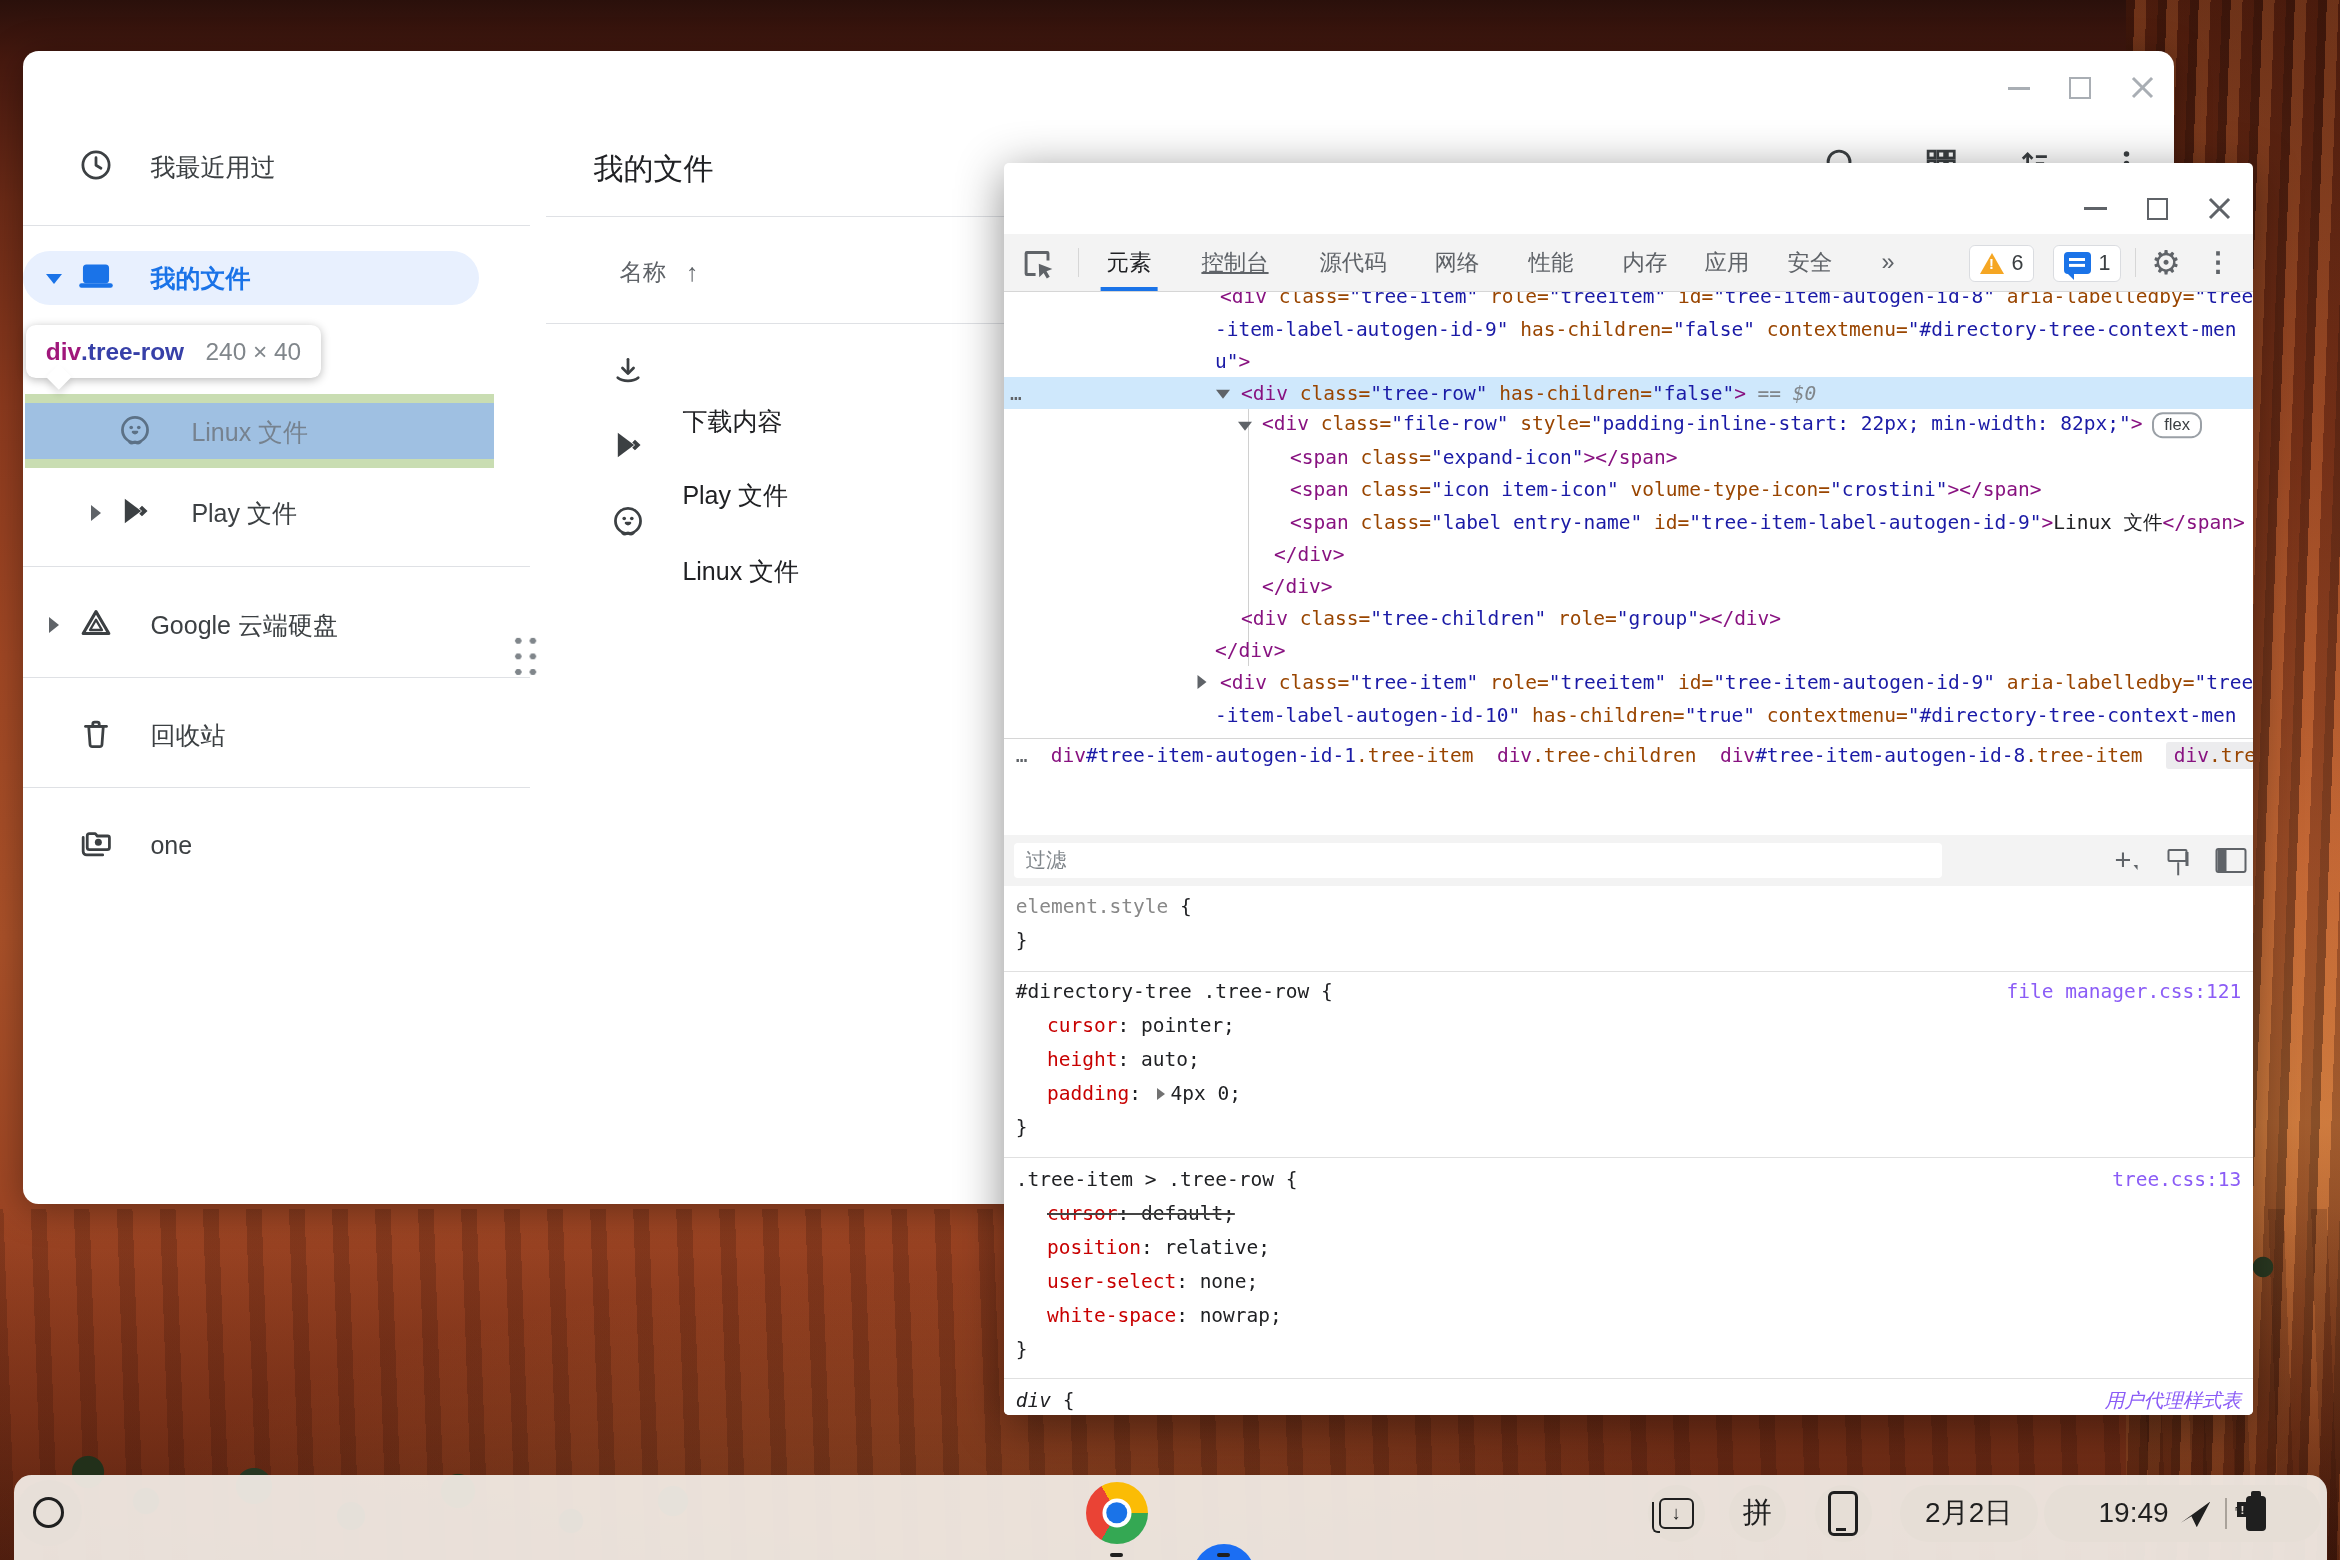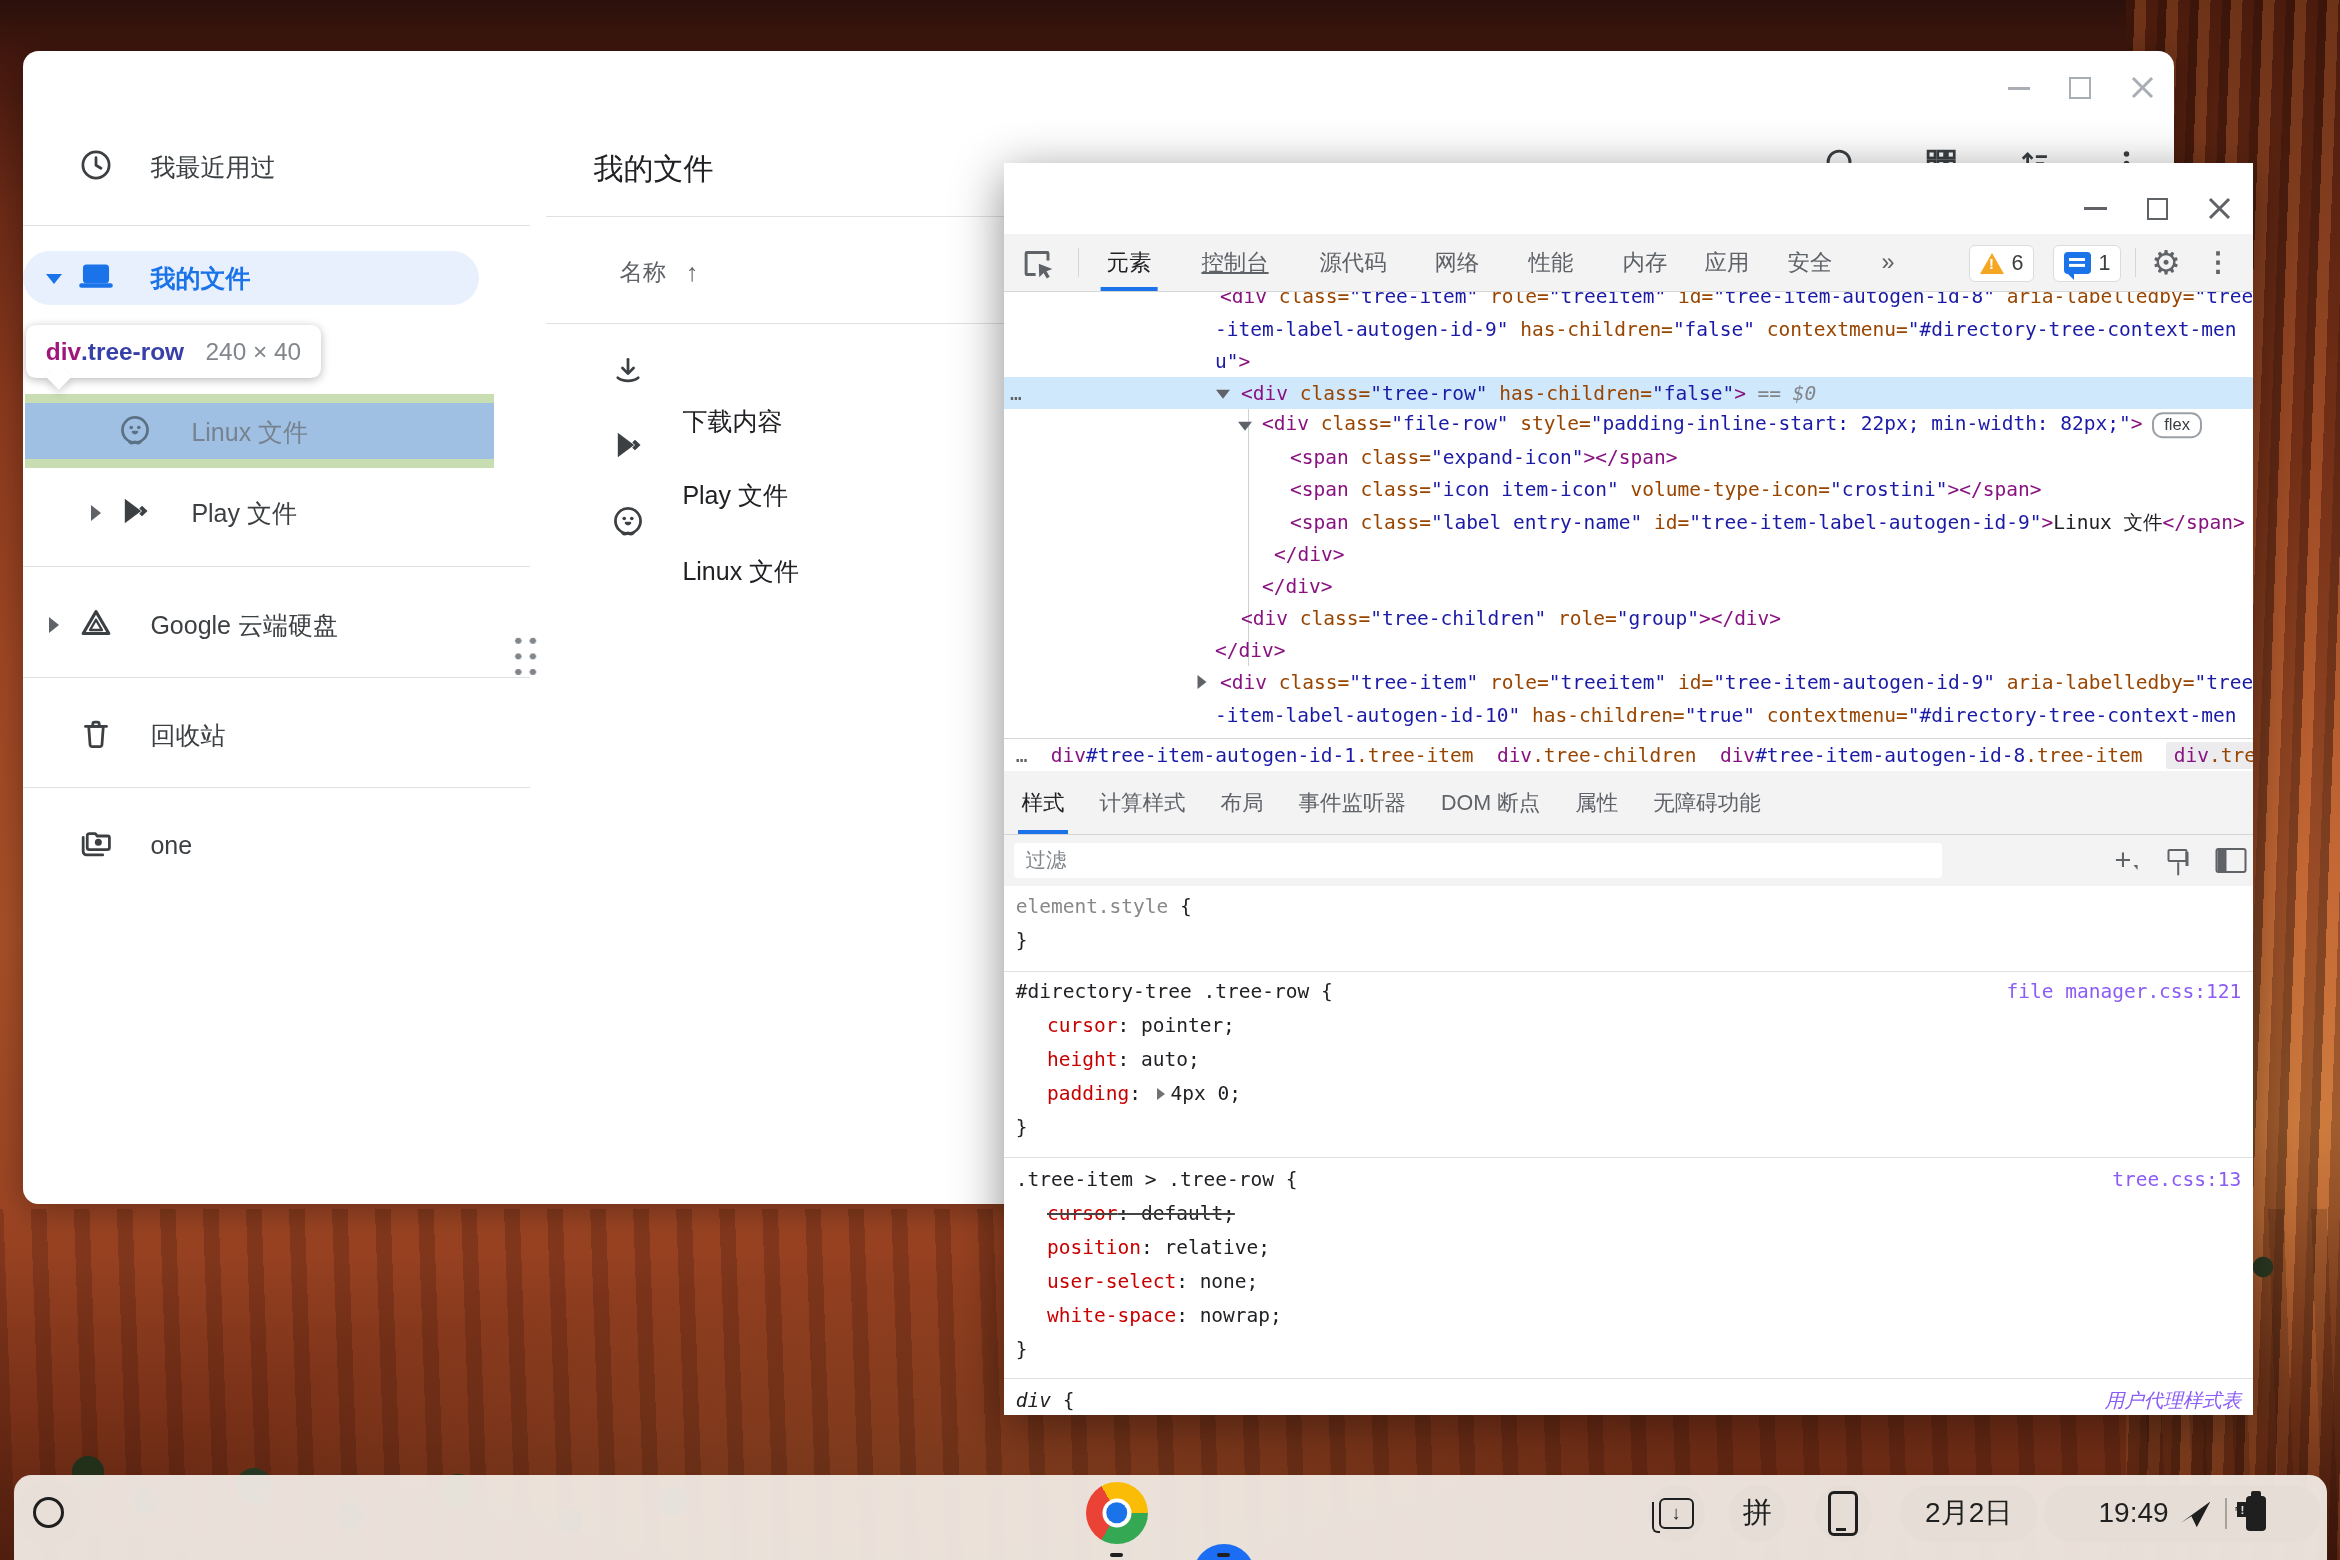--- a/index.html
+++ b/index.html
@@ -80,21 +80,21 @@
   .fw-main-title{position:absolute;left:570px;top:98px;font-size:30px;color:#202124;}
   .fw-div1{position:absolute;left:523px;top:165px;right:0;height:1px;background:#dfe1e5;}
   .fw-col-header{position:absolute;left:596px;top:205px;font-size:23.4px;color:#5f6368;display:flex;align-items:center;}
   .fw-sort-arrow{margin-left:19.5px;font-size:25px;color:#5f6368;}
   .fw-div2{position:absolute;left:523px;top:272px;right:0;height:1px;background:#dfe1e5;}
   .fm-row{position:absolute;left:546px;right:0;height:64px;}
   .fm-icon{position:absolute;left:59px;top:50%;transform:translate(-50%,-50%);color:#3c4043;}
   .fm-label{position:absolute;left:113px;top:50%;transform:translateY(-50%);font-size:25px;color:#202124;white-space:nowrap;margin-top:48px;}
 
   
-  .dt-win{position:absolute;left:1004px;top:163px;width:1249px;height:1252px;background:#fff;border-radius:0;box-shadow:0 9.8px 47px rgba(0,0,0,.45);overflow:hidden;}
+  .dt-win{position:absolute;left:1004px;top:163px;width:1249px;height:1252px;background:#fff;border-radius:5px;box-shadow:0 9.8px 47px rgba(0,0,0,.45);overflow:hidden;}
   .dt-win .win-ctl{color:#5f6368;top:24.4px;}
   .dt-min{left:1070px;} .dt-max{left:1132px;} .dt-close{left:1194px;}
   .dt-toolbar{position:absolute;left:0;top:71px;width:100%;height:57px;background:#f3f3f3;border-bottom:1px solid #d6d6d6;}
   .dt-inspect{position:absolute;left:13.7px;top:8.8px;width:41px;height:41px;color:#5f6368;display:flex;align-items:center;justify-content:center;}
   .dt-tb-sep{position:absolute;left:74px;top:13.7px;width:1px;height:29px;background:#d6d6d6;}
   .dt-tab{position:absolute;top:0;height:57px;transform:translateX(-50%);display:flex;align-items:center;font-size:22.4px;color:#5f6368;white-space:nowrap;}
   .dt-tab.active{color:#202124;}
   .dt-tab.active::after{content:"";position:absolute;left:-5.9px;right:-5.9px;bottom:0;height:3.9px;background:#1a73e8;}
   .dt-overflow{position:absolute;top:0;height:57px;transform:translateX(-50%);display:flex;align-items:center;font-size:23.4px;color:#5f6368;}
   .dt-chip{position:absolute;top:10.7px;height:35px;border:1px solid #dadce0;border-radius:5.9px;background:#fff;display:flex;align-items:center;padding:0 9.8px;font-size:21.5px;color:#3c4043;}
@@ -410,29 +410,20 @@
     <span class="crumb-dots">…</span>
     <span id="crumb-items" style="display:flex;align-items:center">
         <span class="crumb"><span class="bc-tag">div</span><span class="bc-id">#tree-item-autogen-id-1</span><span class="bc-cls">.tree-item</span></span>
         <span class="crumb"><span class="bc-tag">div</span><span class="bc-cls">.tree-children</span></span>
         <span class="crumb"><span class="bc-tag">div</span><span class="bc-id">#tree-item-autogen-id-8</span><span class="bc-cls">.tree-item</span></span>
         <span class="crumb sel"><span class="bc-tag">div</span><span class="bc-cls">.tree-row</span></span>
       </span>
 
   </div>
 
-  <div class="dt-styletabs" id="style-tabs">
-      <span class="stab active">样式</span>
-      <span class="stab">计算样式</span>
-      <span class="stab">布局</span>
-      <span class="stab">事件监听器</span>
-      <span class="stab">DOM 断点</span>
-      <span class="stab">属性</span>
-      <span class="stab">无障碍功能</span>
-    </div>
 
   <div class="dt-filter">
     <div class="filter-box">
       <span class="filter-ph">过滤</span>
     </div>
 
     <span class="ftool" style="left:1122px;font-size:29px">
         <span>+</span>
         <span class="plus-caret"></span>
       </span>

